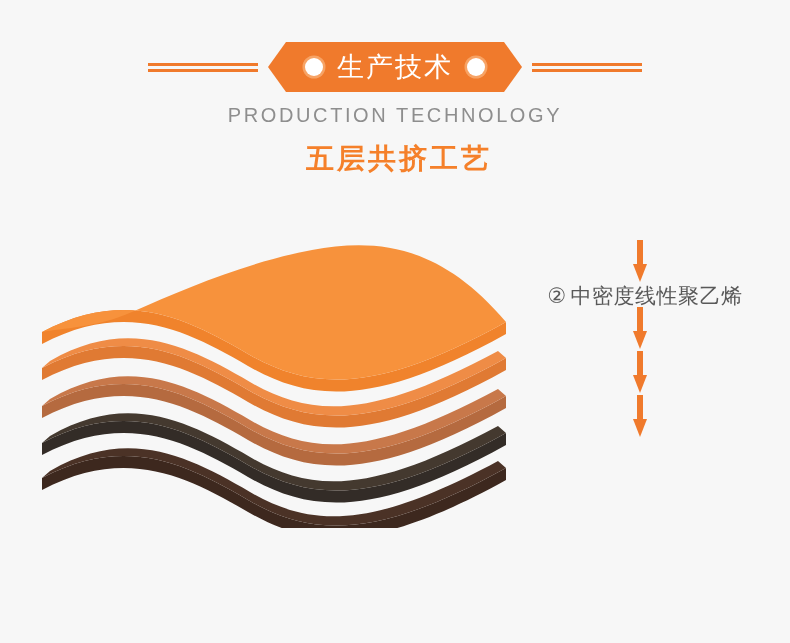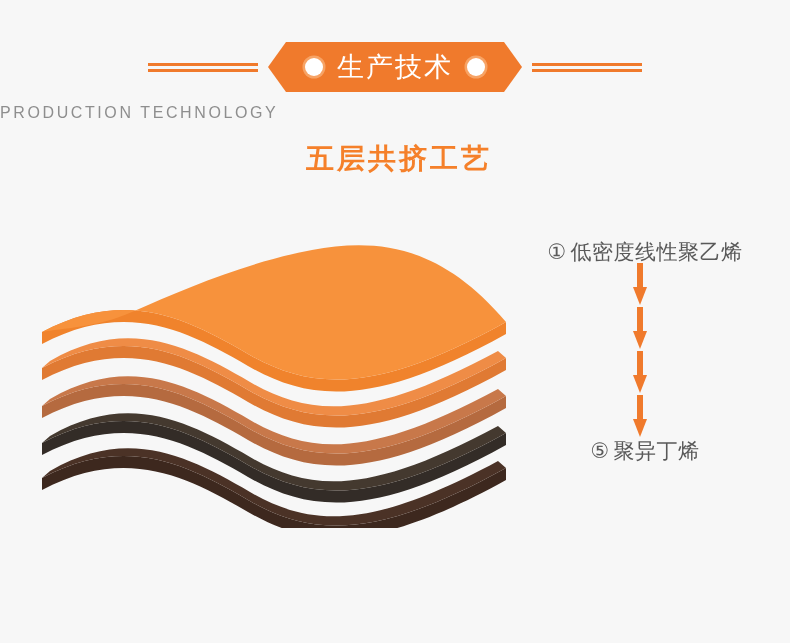--- a/index.html
+++ b/index.html
@@ -88,23 +88,23 @@
     color: #ffffff;
     font-size: 27px;
     line-height: 1;
     letter-spacing: 2px;
     white-space: nowrap;
     font-weight: 400;
   }
 
   .subtitle {
     margin-top: 12px;
-    text-align: left;
+    text-align: center;
     color: #8e8e8e;
-    font-size: 16px;
+    font-size: 20px;
     letter-spacing: 2.6px;
     white-space: nowrap;
   }
 
   
   .main-heading {
     position: absolute;
     left: 4px;
     top: 145px;
     width: 790px;
@@ -233,50 +233,47 @@
 
       <g>
         <path d="M6,104 C90,60 150,90 212,126 C276,163 340,166 470,94 L470,106 C340,178 276,175 212,138 C150,102 90,72 6,116 Z" fill="#f0832c"></path>
         <path d="M6,104 C90,60 150,90 212,126 C276,163 340,166 470,94 C404,16 340,10 276,22 C212,34 150,60 96,84 C60,100 26,100 6,104 Z" fill="#f7923c"></path>
       </g>
     </svg>
   </div>
 
   <div class="steps">
 
+
+    <div class="step-arrow">
+      <span class="arrow-shape">
+        <span class="stem"></span><span class="head"></span>
+      </span>
+    </div>
+
     <div class="step-item">
-      <span class="step-num">①</span><span class="step-label">低密度线性聚乙烯</span>
-    </div>
-
-    <div class="step-arrow">
-      <span class="arrow-shape">
-        <span class="stem"></span><span class="head"></span>
-      </span>
-    </div>
-
-
-    <div class="step-arrow">
-      <span class="arrow-shape">
-        <span class="stem"></span><span class="head"></span>
-      </span>
-    </div>
-
-
-    <div class="step-arrow">
-      <span class="arrow-shape">
-        <span class="stem"></span><span class="head"></span>
-      </span>
-    </div>
-
-
-    <div class="step-arrow">
-      <span class="arrow-shape">
-        <span class="stem"></span><span class="head"></span>
-      </span>
-    </div>
-
-    <div class="step-item">
-      <span class="step-num">⑤</span><span class="step-label">聚异丁烯</span>
-    </div>
+      <span class="step-num">②</span><span class="step-label">中密度线性聚乙烯</span>
+    </div>
+
+    <div class="step-arrow">
+      <span class="arrow-shape">
+        <span class="stem"></span><span class="head"></span>
+      </span>
+    </div>
+
+
+    <div class="step-arrow">
+      <span class="arrow-shape">
+        <span class="stem"></span><span class="head"></span>
+      </span>
+    </div>
+
+
+    <div class="step-arrow">
+      <span class="arrow-shape">
+        <span class="stem"></span><span class="head"></span>
+      </span>
+    </div>
+
 
   </div>
 
 </div>
 
 </body></html>

